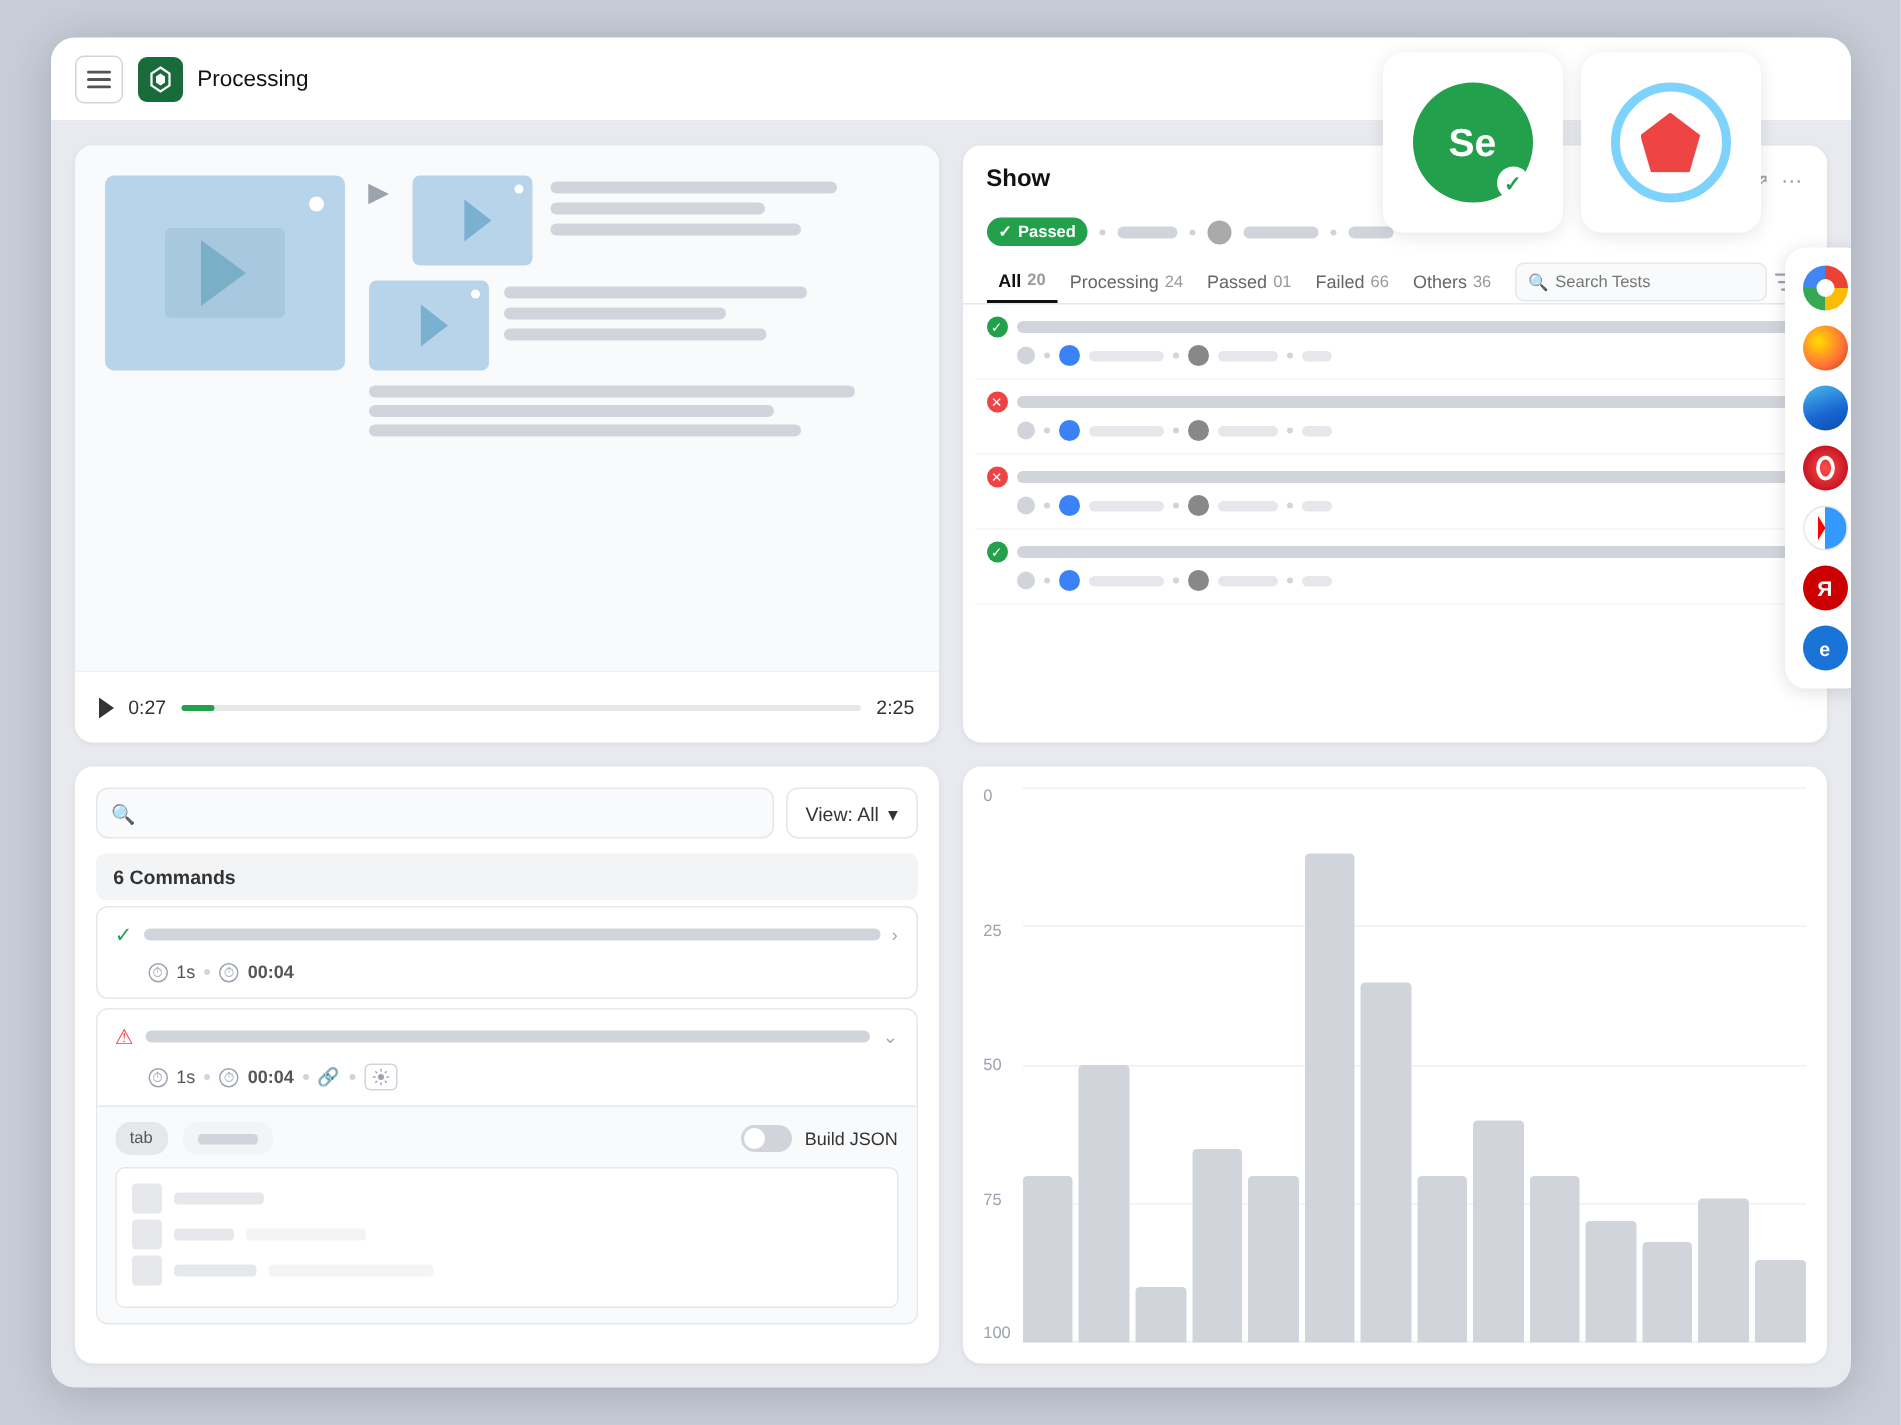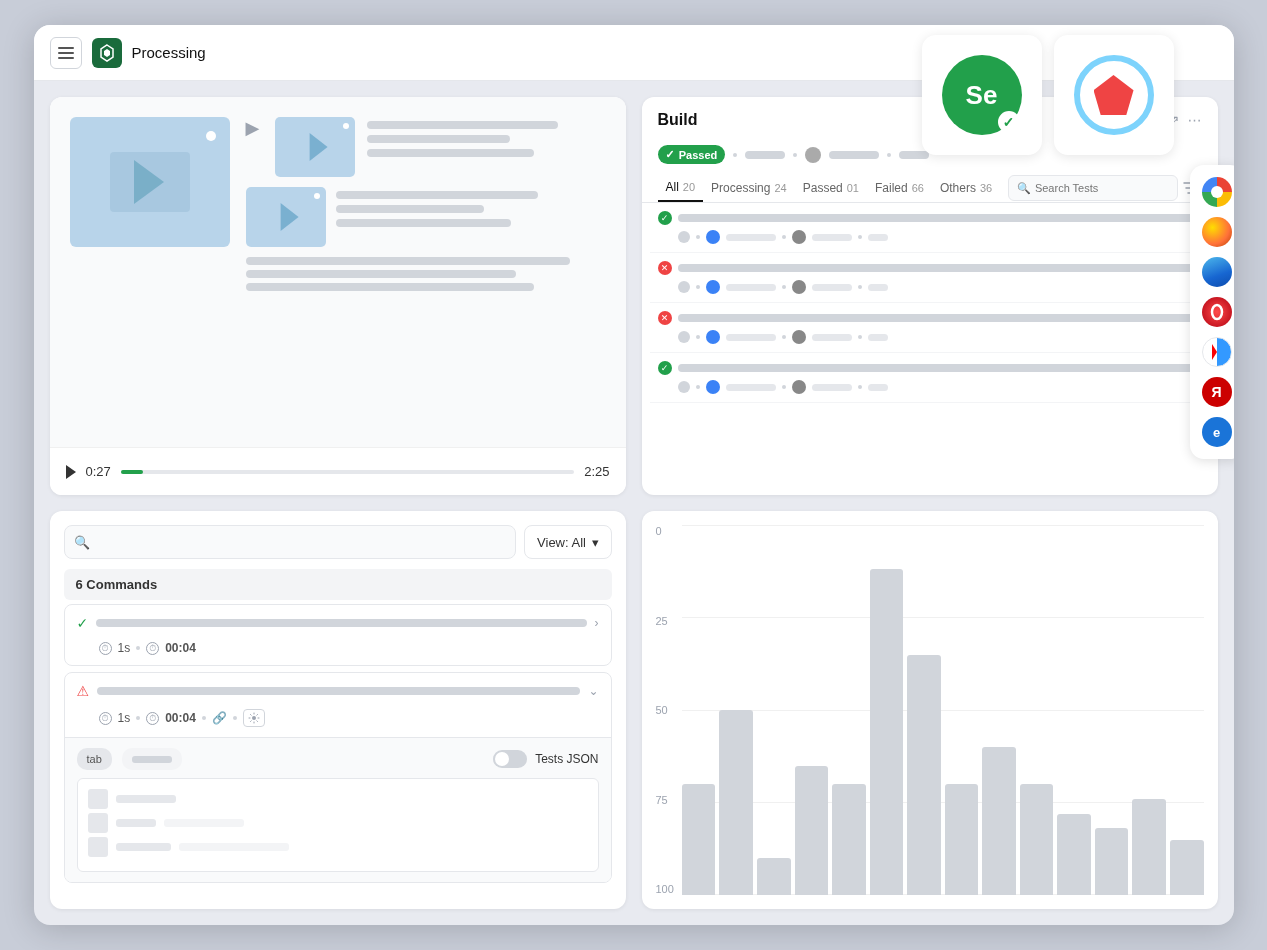--- a/index.html
+++ b/index.html
@@ -233,21 +233,21 @@
       color: #666;
       padding: 6px 8px;
       cursor: pointer;
       position: relative;
       display: flex; align-items: center; gap: 4px;
       white-space: nowrap;
     }
     .build-tab.active {
       color: #111;
       border-bottom: 2px solid #111;
-      font-weight: 400;
+      font-weight: 700;
     }
     .tab-count {
       font-size: 11px;
       color: #999;
     }
     .build-search {
       flex: 1;
       height: 26px;
       border: 1px solid #e5e7eb;
       border-radius: 6px;
@@ -654,21 +654,21 @@
         <span class="time-current">0:27</span>
         <div class="progress-bar-wrap">
           <div class="progress-bar-fill"></div>
         </div>
         <span class="time-total">2:25</span>
       </div>
     </div>
 
     <div class="panel build-panel">
       <div class="build-header">
-        <span class="build-title">Build</span>
+        <span class="build-title">Show</span>
         <div class="build-header-actions">
           <span class="icon-share">⇗</span>
           <span class="icon-more">⋯</span>
         </div>
       </div>
       <div class="build-status-row">
         <span class="badge-passed">
           <span>✓</span>
           <span>Passed</span>
         </span>
@@ -844,21 +844,21 @@
           <div class="show-json-row">
             <div style="display:flex;align-items:center;gap:6px;margin-right:auto;">
               <div style="height:22px;padding:0 10px;background:#e5e7eb;border-radius:10px;display:flex;align-items:center;font-size:11px;color:#555;">tab</div>
               <div style="height:22px;padding:0 10px;background:#f3f4f6;border-radius:10px;display:flex;align-items:center;font-size:11px;color:#9ca3af;margin-left:4px;">
                 <div style="width:40px;height:7px;background:#d1d5db;border-radius:3px;"></div>
               </div>
             </div>
             <div class="toggle-switch">
               <div class="toggle-switch-knob"></div>
             </div>
-            <span class="show-json-label">Tests JSON</span>
+            <span class="show-json-label">Build JSON</span>
           </div>
           <div class="json-preview">
             <div class="json-line">
               <div style="width:20px;height:20px;background:#e5e7eb;border-radius:3px;flex-shrink:0;"></div>
               <div class="json-key-block" style="width:60px;"></div>
             </div>
             <div class="json-line">
               <div style="width:20px;height:20px;background:#e5e7eb;border-radius:3px;flex-shrink:0;"></div>
               <div class="json-key-block" style="width:40px;"></div>
               <div class="json-val-block" style="width:80px;"></div>

